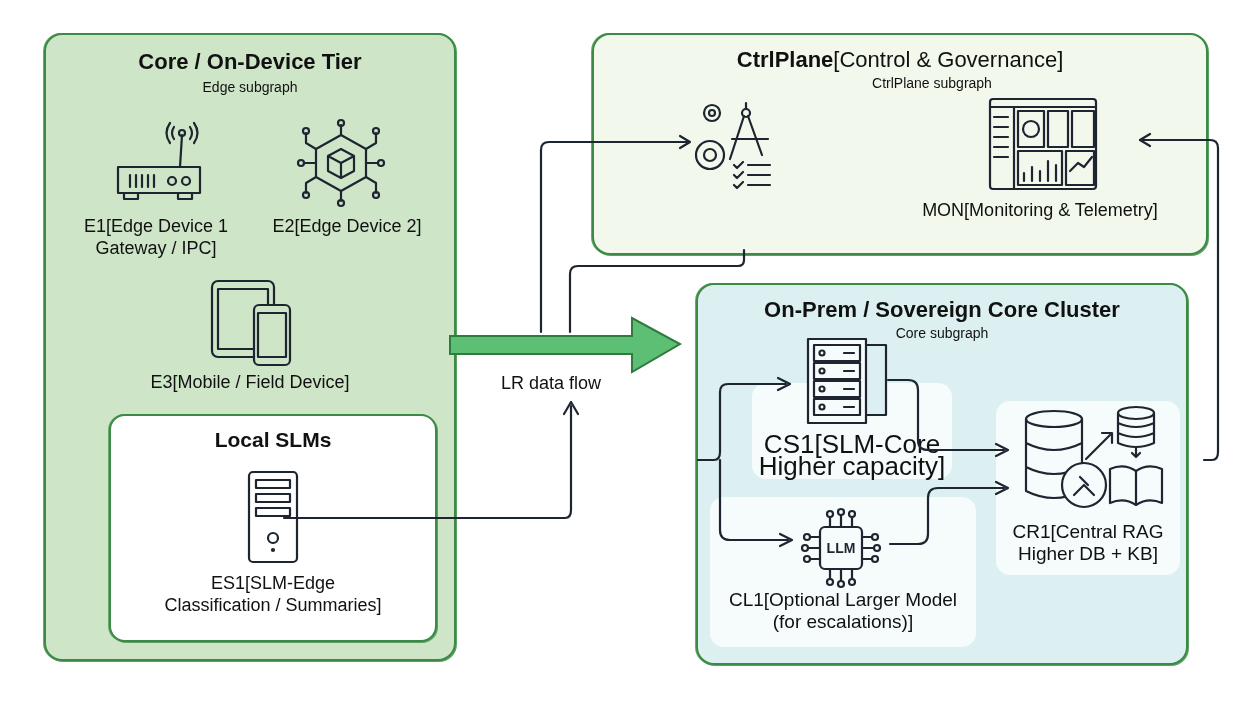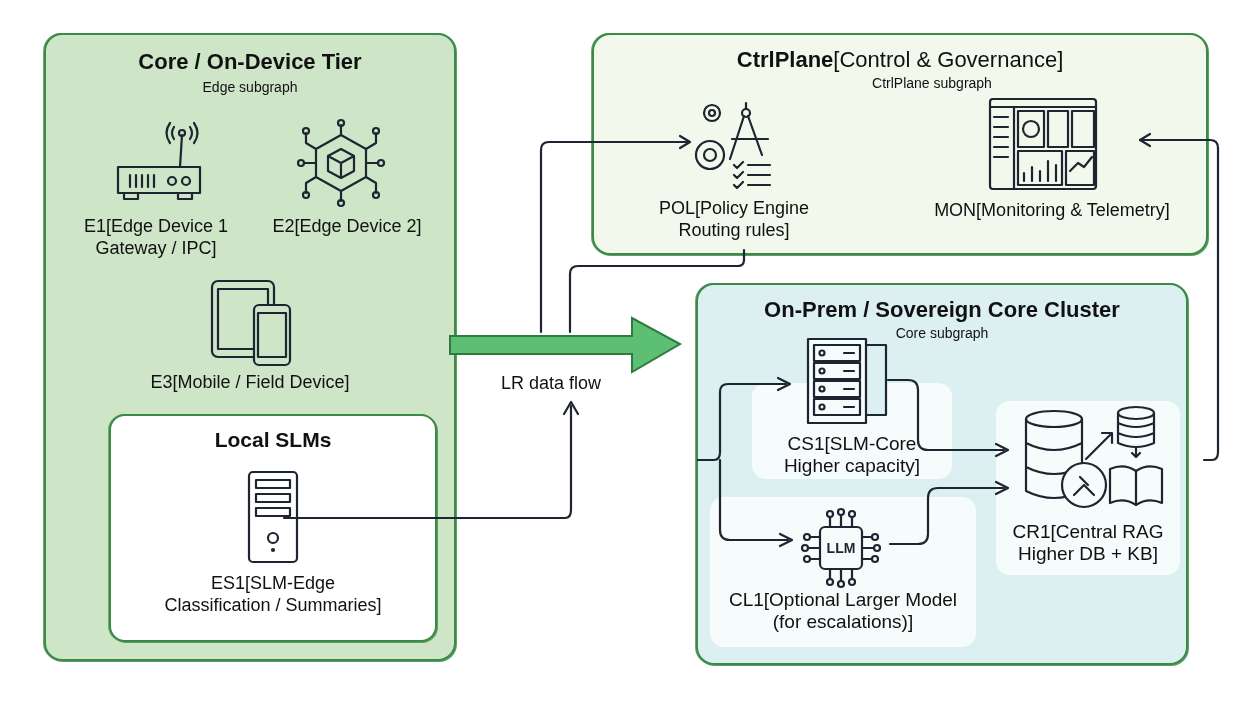--- a/index.html
+++ b/index.html
@@ -81,58 +81,56 @@
 
   <svg class="ic" style="left:96px;top:64px;" width="86" height="90" viewBox="0 0 86 90">
     <circle cx="22" cy="14" r="8"></circle>
       <circle cx="22" cy="14" r="3"></circle>
     <circle cx="20" cy="56" r="14"></circle>
       <circle cx="20" cy="56" r="6"></circle>
     <circle cx="56" cy="14" r="4"></circle>
       <path d="M56 4 v6 M54 17 L40 60 M58 17 L72 56 M42 40 h36"></path>
     <path d="M44 66 l3 3 6-6 M44 76 l3 3 6-6 M44 86 l3 3 6-6 M58 66 h22 M58 76 h22 M58 86 h22"></path>
   </svg>
-  <div class="lbl" style="left:30px;width:220px;top:162px;">POL[Policy Engine
-Routing rules]</div>
 
   <svg class="ic" style="left:394px;top:62px;" width="110" height="94" viewBox="0 0 110 94">
     <rect x="2" y="2" width="106" height="90" rx="3"></rect>
       <path d="M2 10 h106 M26 10 v82"></path>
     <path d="M6 20 h14 M6 30 h14 M6 40 h14 M6 50 h14 M6 60 h14"></path>
     <rect x="30" y="14" width="26" height="36"></rect>
       <circle cx="43" cy="32" r="8"></circle>
     <rect x="60" y="14" width="20" height="36"></rect>
       <rect x="84" y="14" width="22" height="36"></rect>
     <rect x="30" y="54" width="44" height="34"></rect>
       <path d="M36 84 v-8 M44 84 v-14 M52 84 v-10 M60 84 v-20 M68 84 v-16"></path>
     <rect x="78" y="54" width="28" height="34"></rect>
       <path d="M82 74 l8-8 6 4 8-10"></path>
   </svg>
-  <div class="lbl" style="left:318px;width:280px;top:164px;">MON[Monitoring &amp; Telemetry]</div>
+  <div class="lbl" style="left:306px;width:280px;top:164px;">MON[Monitoring &amp; Telemetry]</div>
 </div>
 
 <div class="box core">
   <div class="title" style="left:0;width:488px;top:12px;font-size:22px;">On-Prem / Sovereign Core Cluster</div>
   <div class="sub" style="left:0;width:488px;top:40px;">Core subgraph</div>
 
   <div class="inner" style="left:54px;top:98px;width:200px;height:96px;"></div>
   <svg class="ic" style="left:106px;top:52px;" width="88" height="88" viewBox="0 0 88 88">
     <rect x="60" y="8" width="22" height="70" style="fill:#dcf0f2"></rect>
     <rect x="4" y="2" width="58" height="84" style="fill:#f6fbfc"></rect>
     <rect x="10" y="8" width="46" height="16"></rect>
       <rect x="10" y="26" width="46" height="16"></rect>
       <rect x="10" y="44" width="46" height="16"></rect>
       <rect x="10" y="62" width="46" height="16"></rect>
     <circle cx="18" cy="16" r="2.5"></circle>
       <circle cx="18" cy="34" r="2.5"></circle>
       <circle cx="18" cy="52" r="2.5"></circle>
       <circle cx="18" cy="70" r="2.5"></circle>
     <path d="M40 16 h10 M40 34 h10 M40 52 h10 M40 70 h10"></path>
   </svg>
-  <div class="lbl" style="left:54px;width:200px;top:148px;font-size:19px;">CS1[SLM-Core
+  <div class="lbl" style="left:54px;width:200px;top:148px;font-size:26px;">CS1[SLM-Core
 Higher capacity]</div>
 
   <div class="inner" style="left:12px;top:212px;width:266px;height:150px;"></div>
   <svg class="ic" style="left:100px;top:220px;" width="86" height="86" viewBox="0 0 86 86">
     <rect x="22" y="22" width="42" height="42" rx="5"></rect>
     <text x="43" y="48" text-anchor="middle" style="fill:#1d2530;stroke:none;font-family:'Liberation Sans',sans-serif;font-size:14px;font-weight:bold;">LLM</text>
     <path d="M32 22 v-10 M43 22 v-12 M54 22 v-10 M32 64 v10 M43 64 v12 M54 64 v10 M22 32 h-10 M22 43 h-12 M22 54 h-10 M64 32 h10 M64 43 h12 M64 54 h10"></path>
     <circle cx="32" cy="9" r="3"></circle>
       <circle cx="43" cy="7" r="3"></circle>
       <circle cx="54" cy="9" r="3"></circle>

